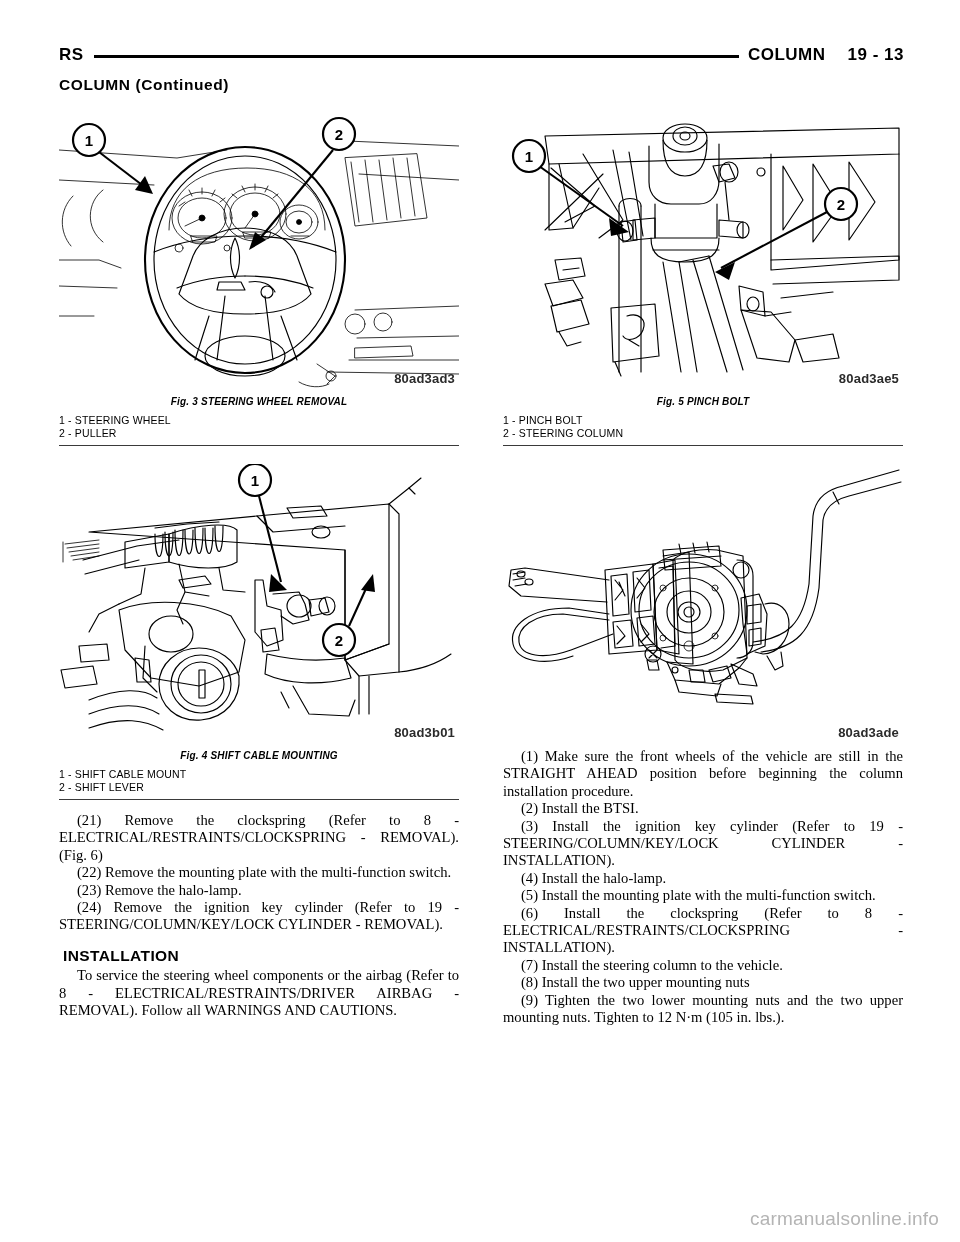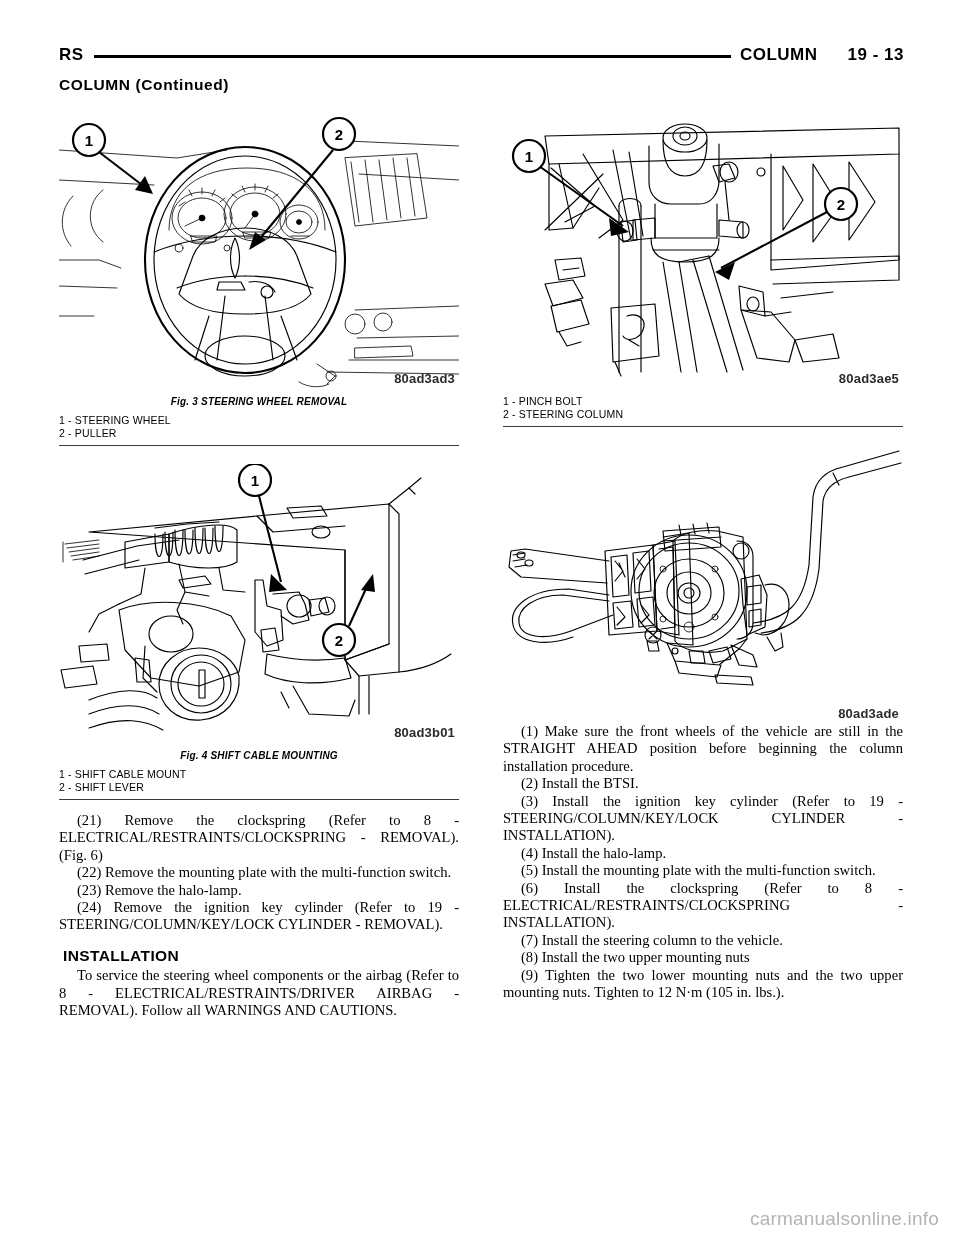--- a/index.html
+++ b/index.html
@@ -45,21 +45,21 @@
     top: 1px;
   }
   .hdr-right {
     font-family: "Liberation Sans", sans-serif;
     font-weight: bold;
     font-size: 17px;
     letter-spacing: 0.5px;
     white-space: nowrap;
   }
   .hdr-page {
-    margin-left: 30px;
+    margin-left: 22px;
   }
   .continued {
     position: absolute;
     left: 58px; top: 76px;
     font-family: "Liberation Sans", sans-serif;
     font-weight: bold;
     font-size: 15.5px;
     letter-spacing: 0.6px;
   }
 
@@ -468,20 +468,21 @@
           <circle class="cal-circ" cx="26" cy="46" r="16"></circle>
           <text class="cal-txt" x="26" y="52">1</text>
 
           <line class="leader" x1="324" y1="102" x2="218" y2="158"></line>
           <polygon class="arrow" points="232,152 212,162 226,170"></polygon>
           <circle class="cal-circ" cx="338" cy="94" r="16"></circle>
           <text class="cal-txt" x="338" y="100">2</text>
         </svg>
         <span class="fig-code">80ad3ae5</span>
       </div>
+      <div class="fig-caption">Fig. 5 PINCH BOLT</div>
       <div class="fig-legend">
         <div>1 - PINCH BOLT</div>
         <div>2 - STEERING COLUMN</div>
       </div>
       <hr class="fig-rule">
     </div>
 
     <div class="figure" style="margin-top:18px">
       <div class="fig-art" style="height:278px">
         <svg viewBox="0 0 400 278" preserveAspectRatio="none">
@@ -566,21 +567,21 @@
 
           <g class="ln">
             <path d="M228 200 L250 210 L254 222 L236 220 Z"></path>
             <path d="M212 230 L248 232 L250 240 L214 238 Z"></path>
           </g>
         </svg>
         <span class="fig-code">80ad3ade</span>
       </div>
     </div>
 
-    <div class="body-text" style="">
+    <div class="body-text" style="margin-top:6px">
       <p>(1) Make sure the front wheels of the vehicle are still in the STRAIGHT AHEAD position before beginning the column installation procedure.</p>
       <p>(2) Install the BTSI.</p>
       <p>(3) Install the ignition key cylinder (Refer to 19 - STEERING/COLUMN/KEY/LOCK CYLINDER - INSTALLATION).</p>
       <p>(4) Install the halo-lamp.</p>
       <p>(5) Install the mounting plate with the multi-function switch.</p>
       <p>(6) Install the clockspring (Refer to 8 - ELECTRICAL/RESTRAINTS/CLOCKSPRING - INSTALLATION).</p>
       <p>(7) Install the steering column to the vehicle.</p>
       <p>(8) Install the two upper mounting nuts</p>
       <p>(9) Tighten the two lower mounting nuts and the two upper mounting nuts. Tighten to 12 N·m (105 in. lbs.).</p>
     </div>

